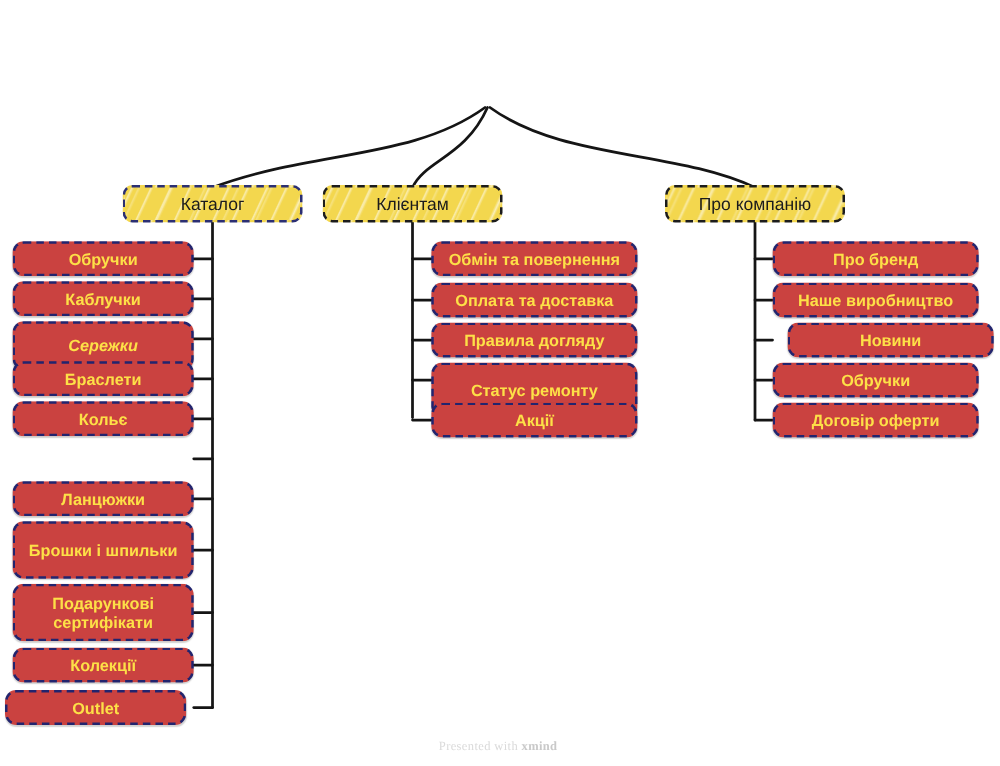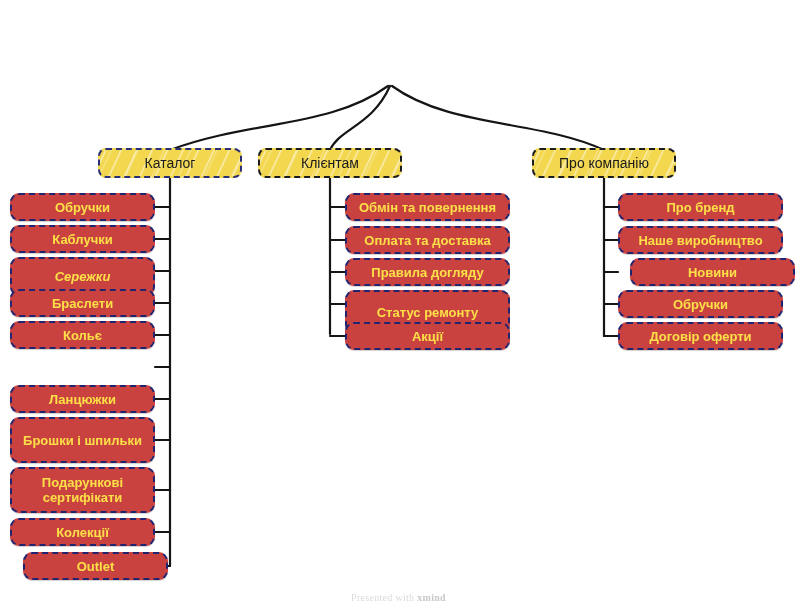--- a/index.html
+++ b/index.html
@@ -158,21 +158,21 @@
     </div>
   <div class="node l3" style="left:10px;top:417px;width:145px;height:46px;">
     <span class="lbl">Брошки і шпильки</span>
     </div>
   <div class="node l3" style="left:10px;top:467px;width:145px;height:46px;">
     <span class="lbl">Подарункові сертифікати</span>
     </div>
   <div class="node l3" style="left:10px;top:518px;width:145px;height:28px;align-items:center;">
     <span class="lbl">Колекції</span>
     </div>
-  <div class="node l3" style="left:23px;top:552px;width:145px;height:28px;">
+  <div class="node l3" style="left:4px;top:552px;width:145px;height:28px;">
     <span class="lbl">Outlet</span>
     </div>
 
   <div class="node l3" style="left:345px;top:193px;width:165px;height:28px;">
     <span class="lbl">Обмін та повернення</span>
     </div>
   <div class="node l3" style="left:345px;top:226px;width:165px;height:28px;">
     <span class="lbl">Оплата та доставка</span>
     </div>
   <div class="node l3" style="left:345px;top:258px;width:165px;height:28px;">

